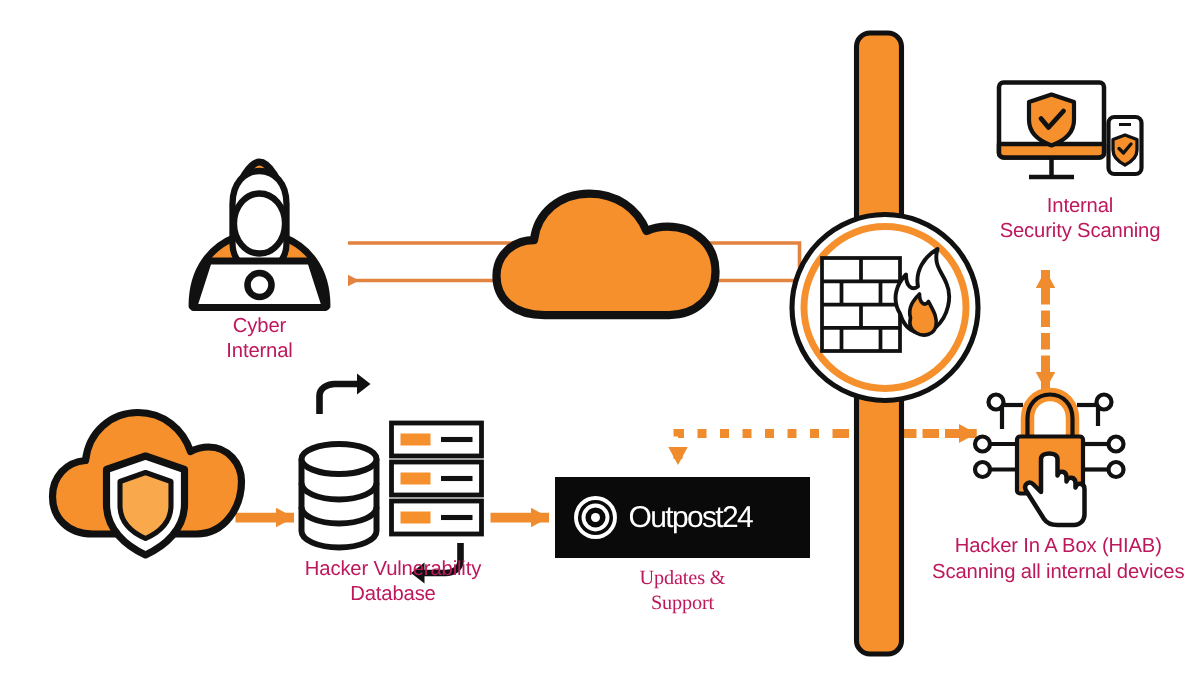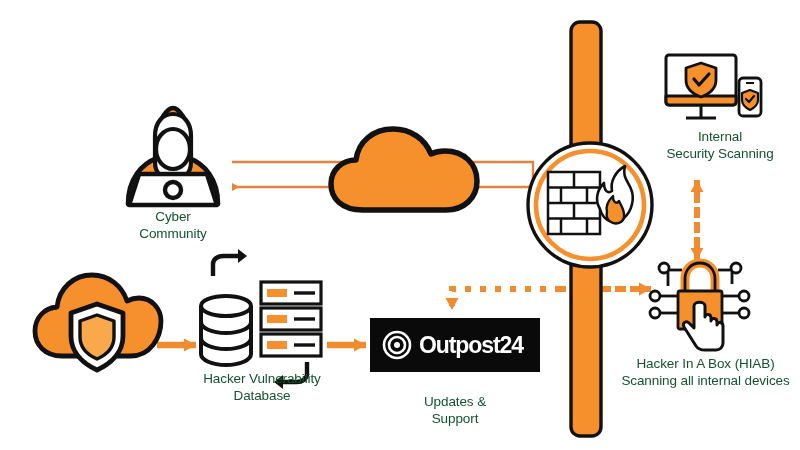--- a/index.html
+++ b/index.html
@@ -8,41 +8,41 @@
     background:#ffffff;
     font-family:"Liberation Sans", sans-serif;
     overflow:hidden;
     position:relative;
   }
   #stage{position:absolute;inset:0;width:800px;height:450px;}
   .node{position:absolute;}
   .caption{
     position:absolute;
     text-align:center;
-    color:#14532d;
+    color:#be185d;
     font-size:13.5px;
     line-height:1.28;
     white-space:pre-line;
     font-family:"Liberation Sans", sans-serif;
     letter-spacing:-0.1px;
   }
   .logo-box{
     position:absolute;
     background:#0a0a0a;
     display:flex;
     align-items:center;
     justify-content:flex-start;
     gap:7px;
     padding-left:12px;
     box-sizing:border-box;
   }
   .logo-word{
     color:#ffffff;
-    font-size:23px;
-    font-weight:700;
+    font-size:20px;
+    font-weight:400;
     letter-spacing:-1.1px;
     font-family:"Liberation Sans", sans-serif;
   }
   svg{display:block;overflow:visible;}
 </style>
 </head>
 <body>
 
 <div id="stage">
 
@@ -108,21 +108,21 @@
              C92,60 106,74 106,100 Z" fill="#F6902C" stroke="#111111" stroke-width="4.6" stroke-linejoin="round"></path>
 
     <path d="M43,32 C43,18 51,10 61,10 C71,10 79,18 79,32 L79,58 C79,70 71,76 61,76 C51,76 43,70 43,58 Z" fill="#ffffff" stroke="#111111" stroke-width="4.2"></path>
 
     <ellipse cx="61" cy="45" rx="17" ry="20" fill="#ffffff" stroke="#111111" stroke-width="4.2"></ellipse>
 
     <path d="M27,70 L95,70 L105,101 L17,101 Z" fill="#ffffff" stroke="#111111" stroke-width="4.6" stroke-linejoin="round"></path>
     <circle cx="61" cy="86" r="8" fill="#ffffff" stroke="#111111" stroke-width="4.4"></circle>
   </svg>
   <div class="caption" style="left:112px;top:208px;width:122px;">Cyber
-Community</div>
+Internal</div>
 
   <svg class="node" style="left:525px;top:140px;" width="130" height="130">
     <circle cx="65" cy="65" r="62" fill="#ffffff" stroke="#111111" stroke-width="3.4"></circle>
     <circle cx="65" cy="65" r="54" fill="none" stroke="#F6902C" stroke-width="4.6"></circle>
   </svg>
   <svg class="node" style="left:546px;top:165px;" width="88" height="80">
     <g stroke="#111111" stroke-width="2.5" fill="#ffffff">
       <rect x="2" y="7" width="52" height="62"></rect>
       <line x1="2" y1="22.5" x2="54" y2="22.5"></line>
       <line x1="2" y1="38" x2="54" y2="38"></line>
@@ -201,21 +201,21 @@
 Database</div>
 
   <div class="logo-box" style="left:370px;top:318px;width:170px;height:54px;">
     <svg width="30" height="30" viewBox="0 0 30 30">
       <circle cx="15" cy="15" r="13" fill="none" stroke="#ffffff" stroke-width="2.6"></circle>
       <circle cx="15" cy="15" r="8" fill="none" stroke="#ffffff" stroke-width="2.6"></circle>
       <circle cx="15" cy="15" r="3" fill="#ffffff"></circle>
     </svg>
     <span class="logo-word">Outpost24</span>
   </div>
-  <div class="caption" style="left:375px;top:393px;width:160px;">Updates &amp;
+  <div class="caption" style="left:375px;top:376px;width:160px;font-family:Liberation Serif, serif;">Updates &amp;
 Support</div>
 
   <svg class="node" style="left:663px;top:52px;" width="100" height="76">
 
     <rect x="3" y="3" width="70" height="50" rx="3" fill="#ffffff" stroke="#111111" stroke-width="3"></rect>
     <path d="M3,44 L73,44 L73,50 C73,52 71,53 69,53 L7,53 C5,53 3,52 3,50 Z" fill="#F6902C" stroke="#111111" stroke-width="3" stroke-linejoin="round"></path>
     <line x1="38" y1="53" x2="38" y2="66" stroke="#111111" stroke-width="3"></line>
     <line x1="23" y1="66" x2="53" y2="66" stroke="#111111" stroke-width="3"></line>
 
     <path d="M38,11 L53,16 L53,28 C53,37 46,42 38,45 C30,42 23,37 23,28 L23,16 Z" fill="#F6902C" stroke="#111111" stroke-width="2.8" stroke-linejoin="round"></path>

